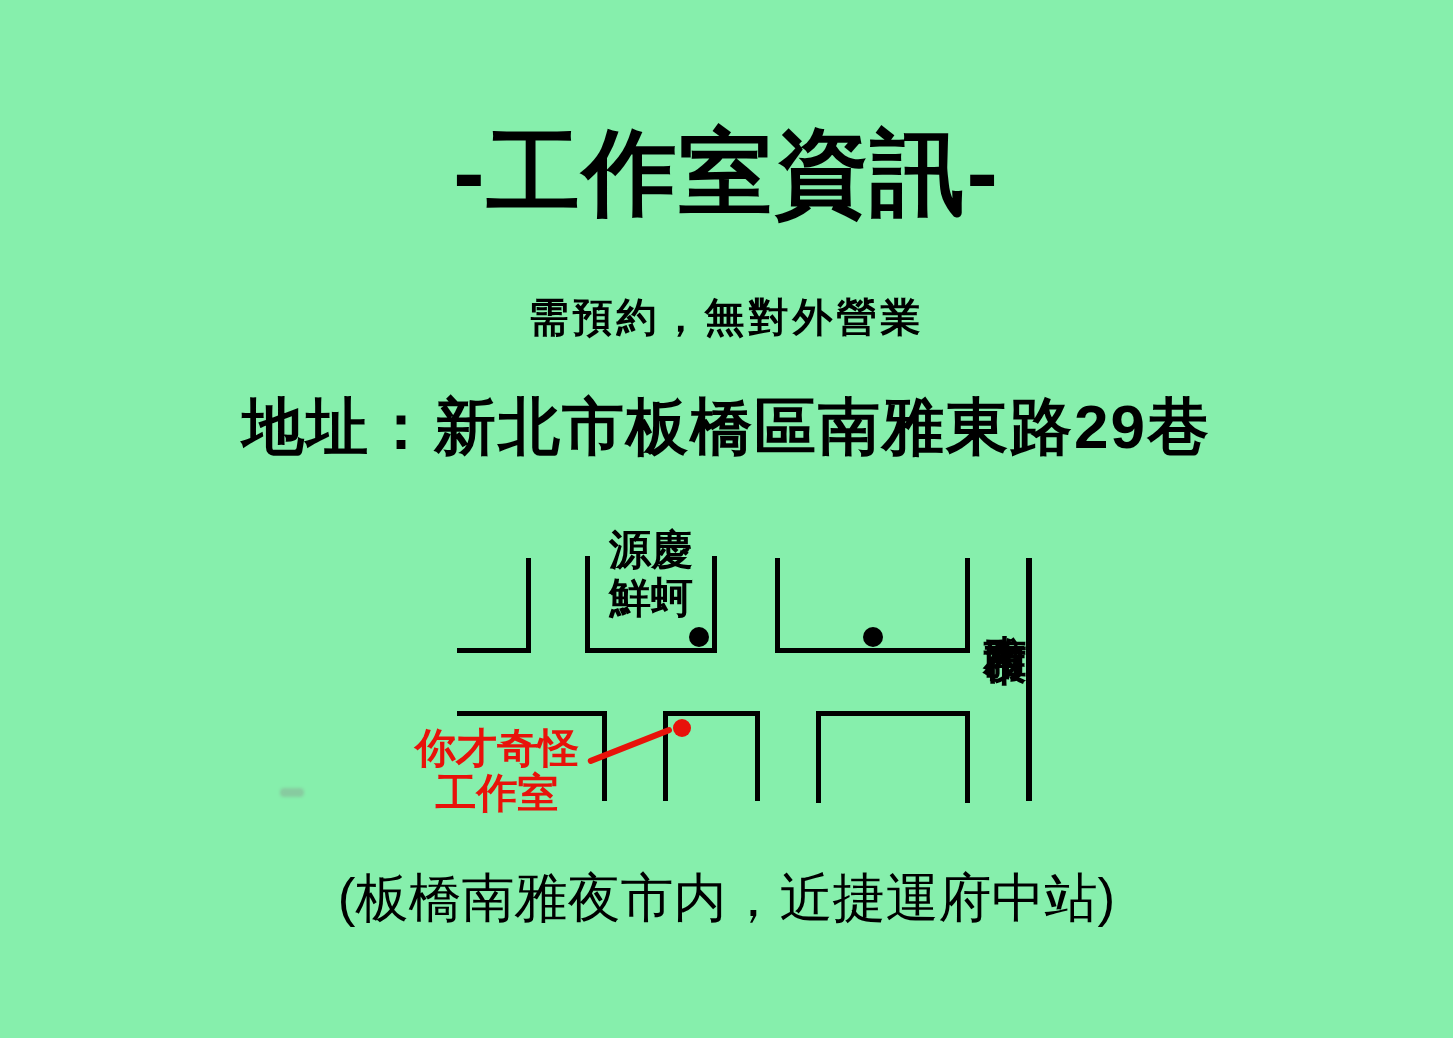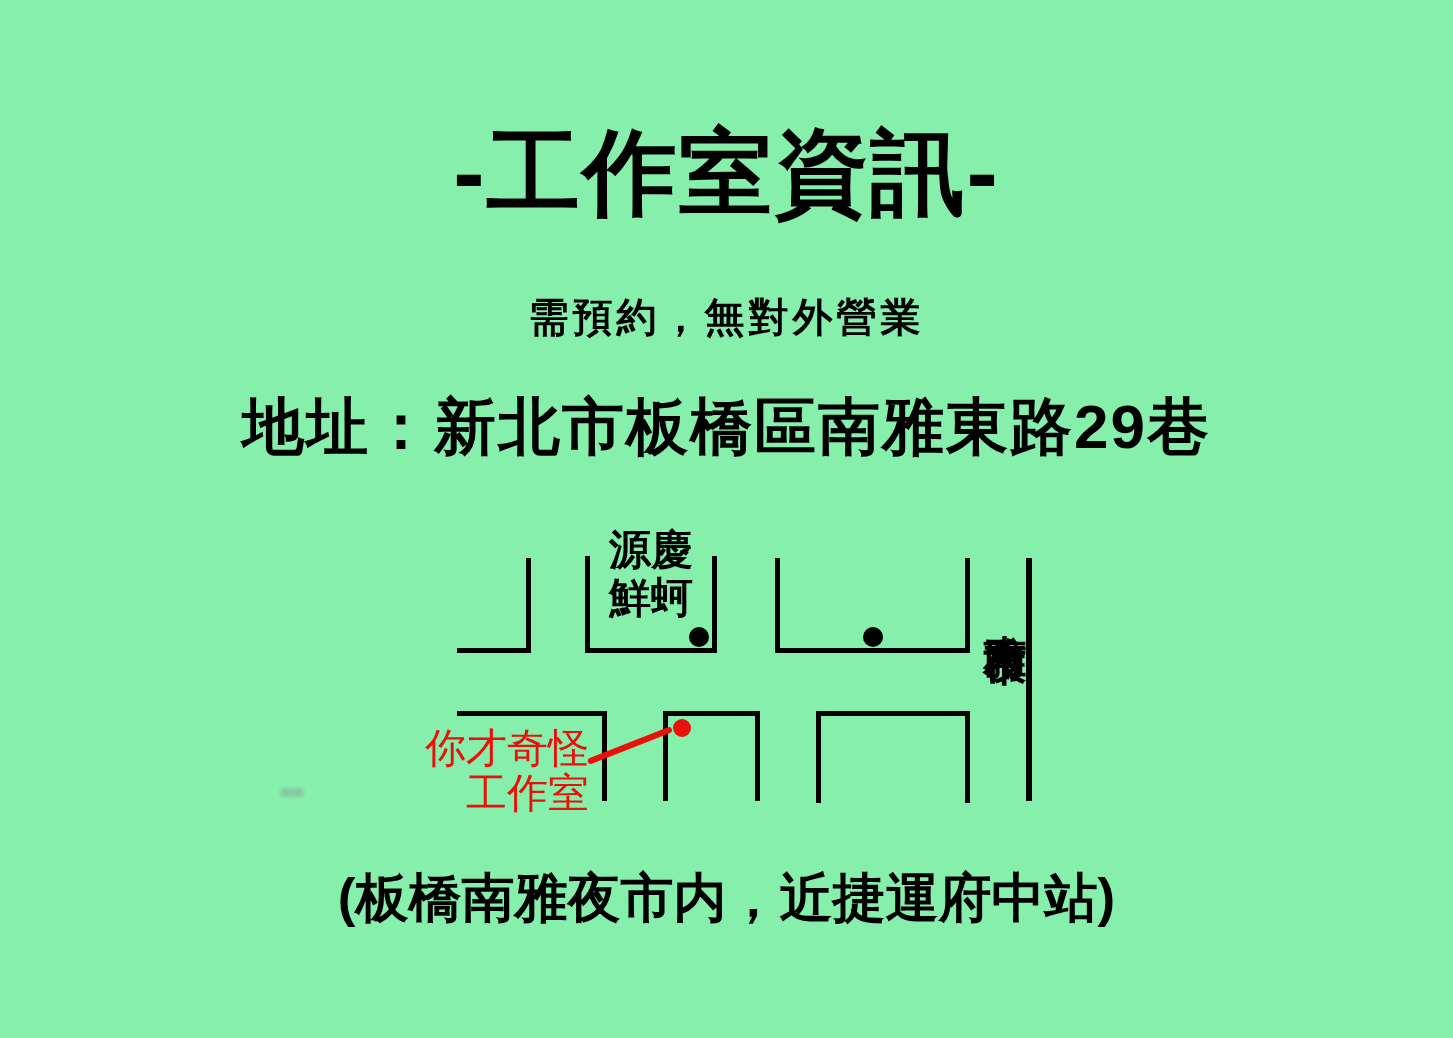--- a/index.html
+++ b/index.html
@@ -37,21 +37,21 @@
     line-height: 1.0;
   }
   .sub1 { top: 297px; font-size: 40px; letter-spacing: 4px; }
   .sub2 { top: 396px; font-size: 62px; letter-spacing: 2px; }
   .footer-note {
     position: absolute;
     left: 0; top: 869px;
     width: 1453px;
     text-align: center;
     font-size: 53px;
-    font-weight: 700;
+    font-weight: 400;
     line-height: 1.1;
     color: #000;
   }
   .map { position: absolute; left: 0; top: 0; width: 1453px; height: 1038px; }
   .ln { position: absolute; background: #000; }
   .dot {
     position: absolute;
     width: 20px; height: 20px;
     border-radius: 50%;
     background: #000;
@@ -81,23 +81,23 @@
     text-orientation: upright;
     font-size: 43px;
     font-weight: 800;
     letter-spacing: 2px;
     color: #000;
   }
   .studio-label {
     position: absolute;
     left: 405px; top: 726px;
     width: 184px;
-    text-align: right;
+    text-align: center;
     font-size: 41px;
-    font-weight: 400;
+    font-weight: 700;
     line-height: 45px;
     color: var(--studio-red, #e8120a);
     white-space: nowrap;
   }
   .studio-label span { display: block; }
   .leader {
     position: absolute;
     left: 588px; top: 759px;
     width: 90px; height: 6px;
     background: var(--studio-red, #e8120a);

